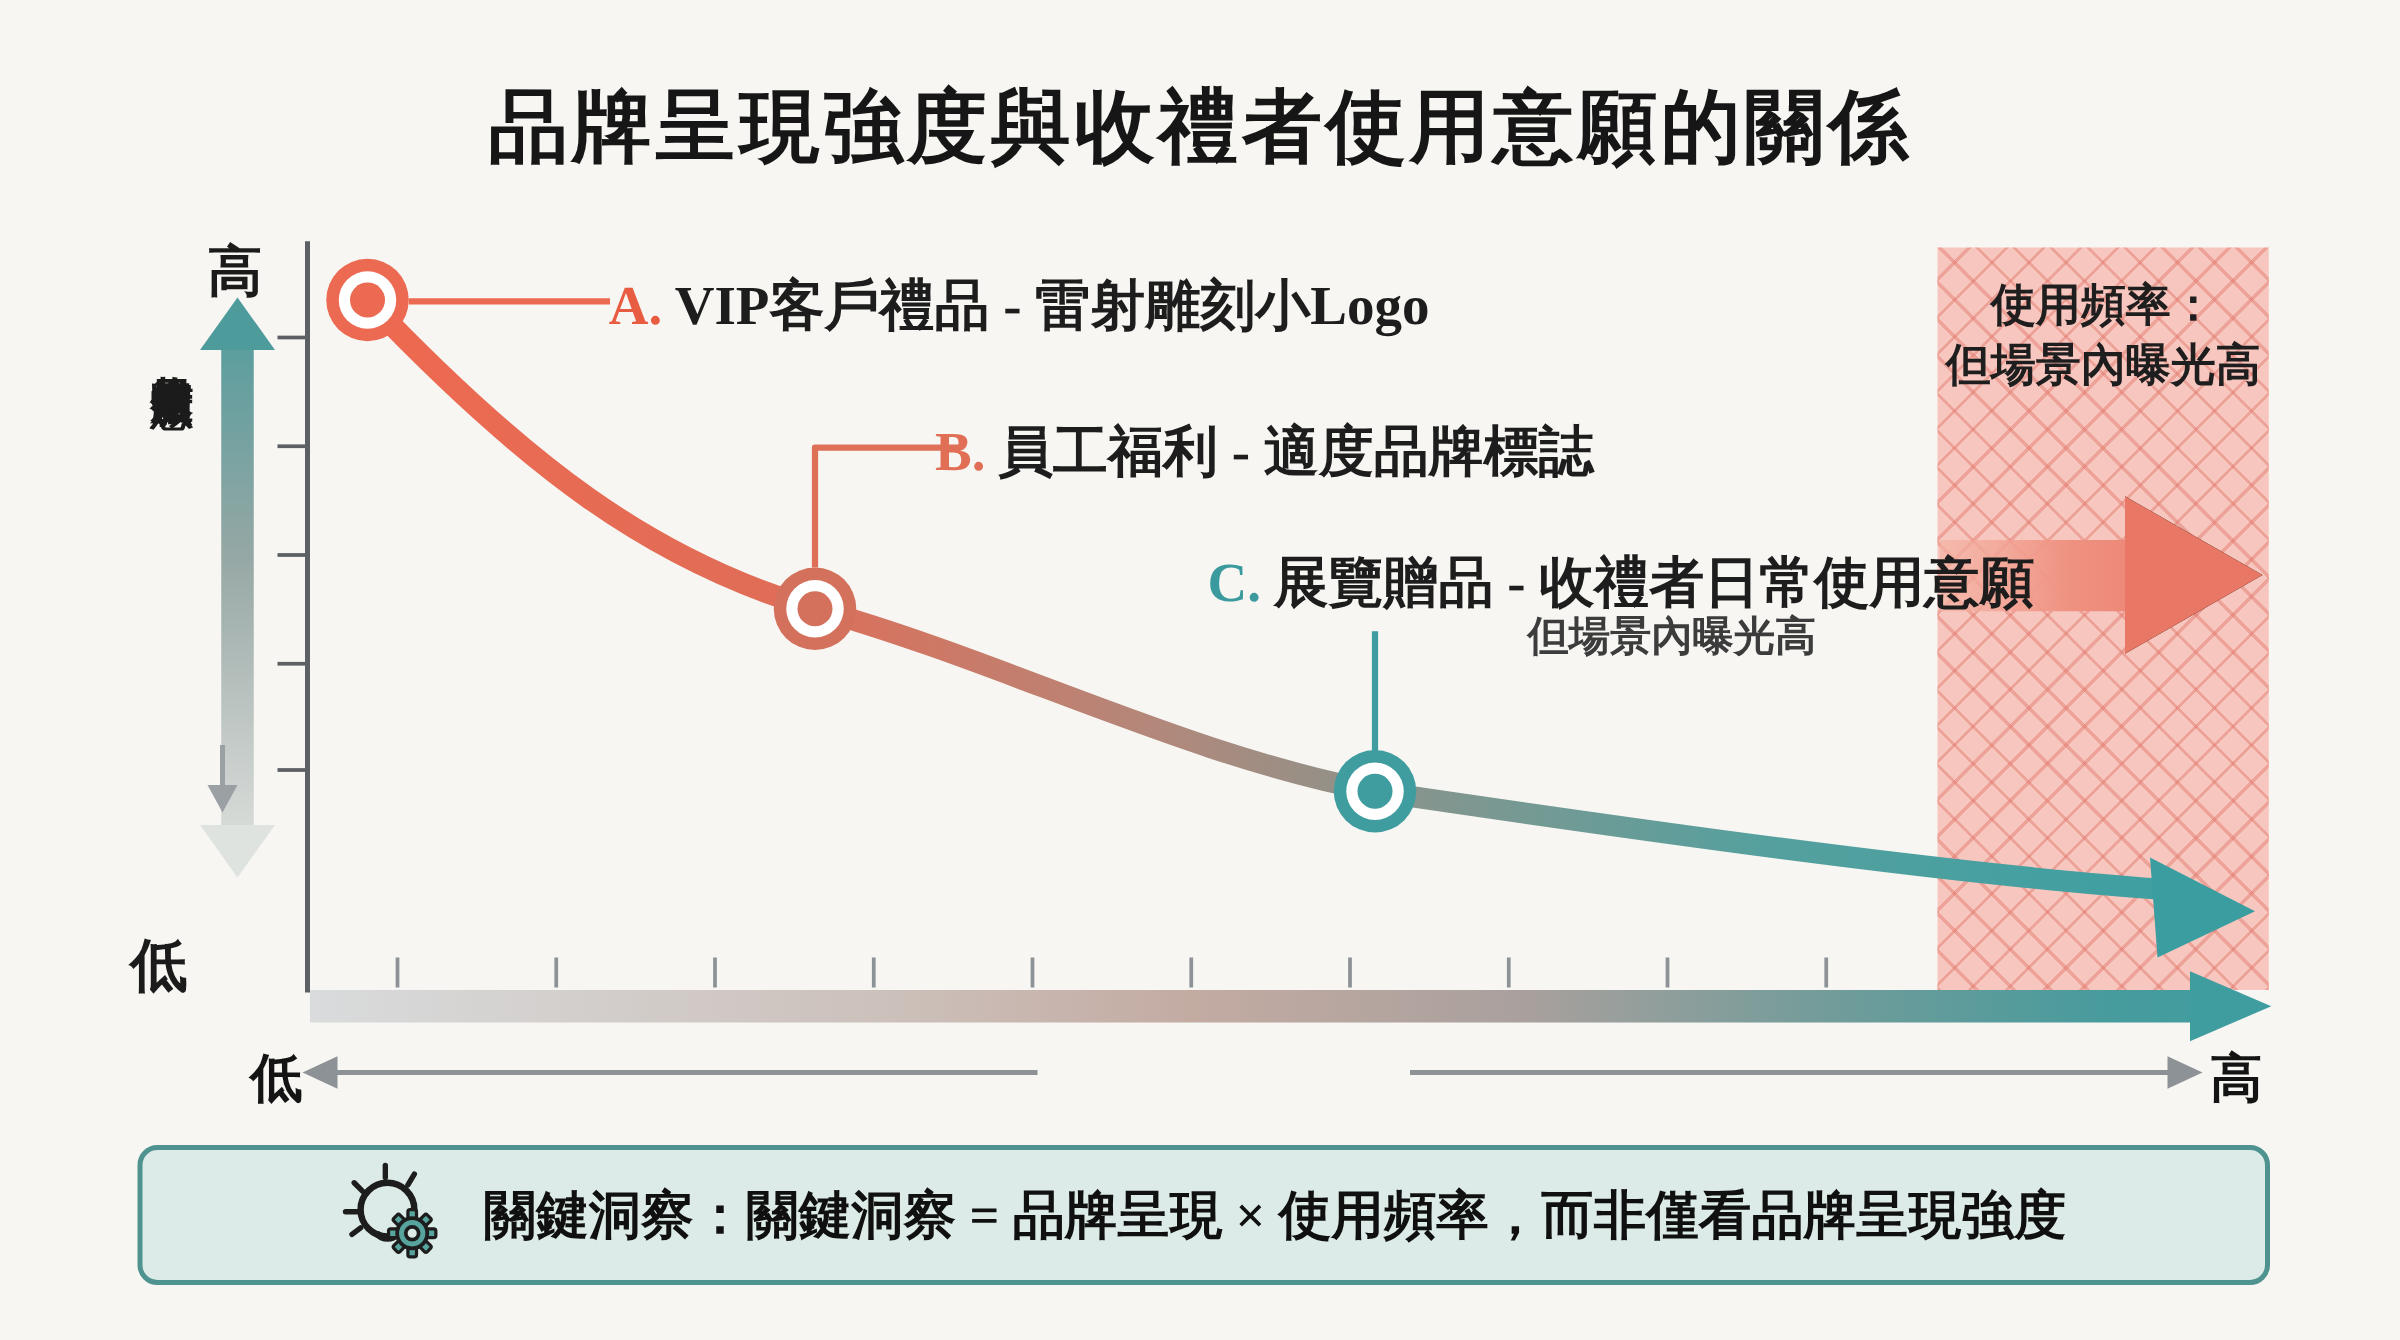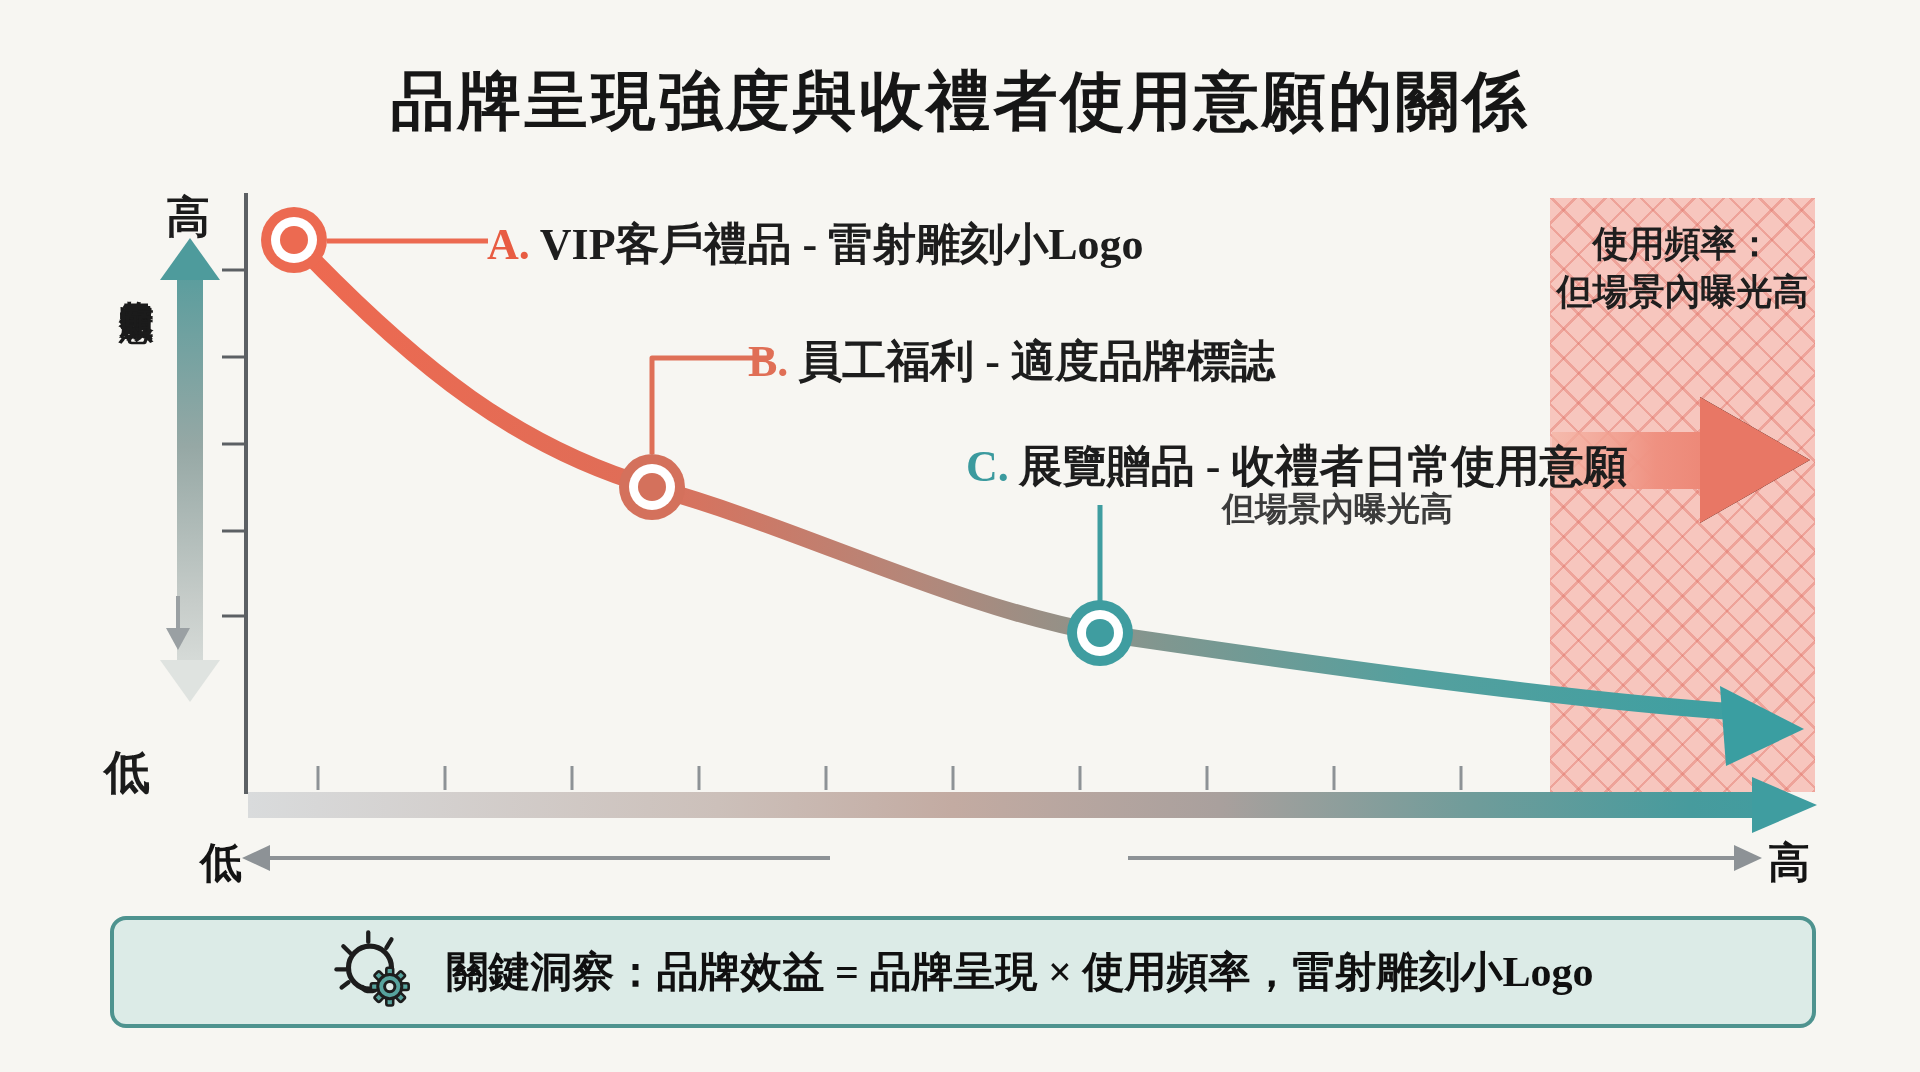--- a/index.html
+++ b/index.html
@@ -209,16 +209,16 @@
           <rect x="-4" y="-22" width="8" height="9" rx="2" transform="rotate(135)"></rect>
           <rect x="-4" y="-22" width="8" height="9" rx="2" transform="rotate(180)"></rect>
           <rect x="-4" y="-22" width="8" height="9" rx="2" transform="rotate(225)"></rect>
           <rect x="-4" y="-22" width="8" height="9" rx="2" transform="rotate(270)"></rect>
           <rect x="-4" y="-22" width="8" height="9" rx="2" transform="rotate(315)"></rect>
         </g>
         <circle r="14" fill="#57a39d" stroke="#1d1d1d" stroke-width="3.5"></circle>
         <circle r="6" fill="#dcebe7" stroke="#1d1d1d" stroke-width="3.5"></circle>
       </g>
     </svg>
-    <div class="insight-text">關鍵洞察：品牌效益 = 品牌呈現 × 使用頻率，雷射雕刻小Logo</div>
+    <div class="insight-text">關鍵洞察：關鍵洞察 = 品牌呈現 × 使用頻率，而非僅看品牌呈現強度</div>
   </div>
 
 </div>
 
 </body></html>

